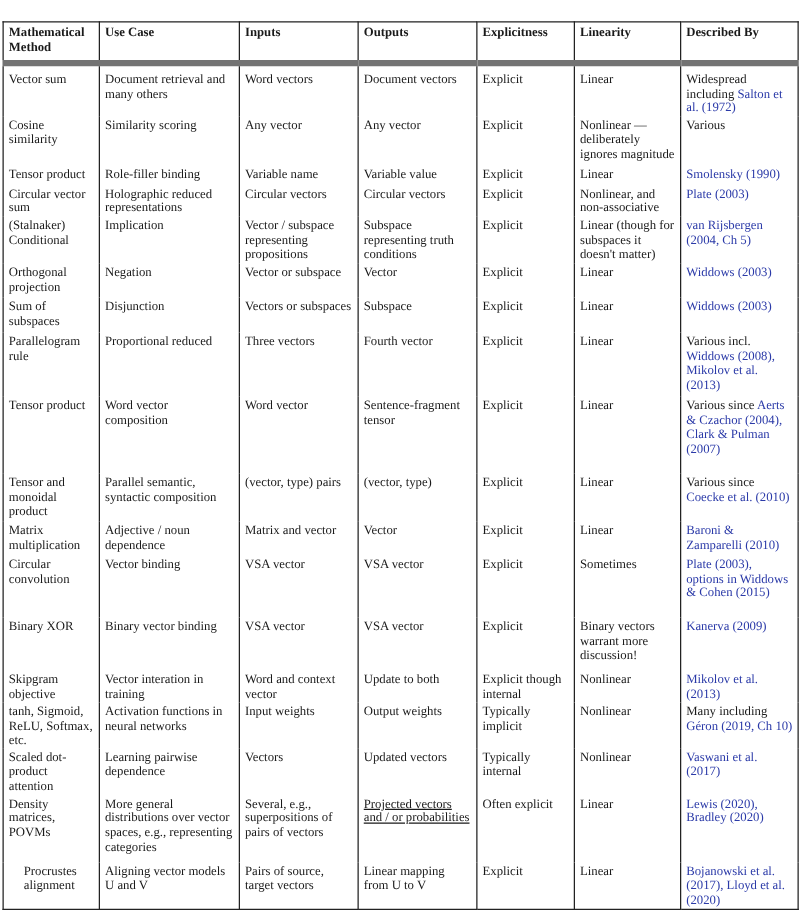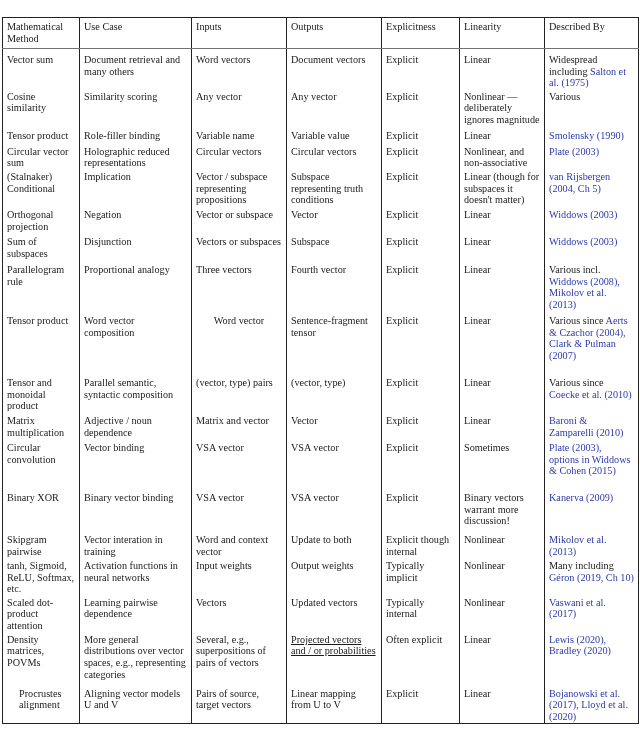--- a/index.html
+++ b/index.html
@@ -4,21 +4,21 @@
   <style>
     html, body { margin: 0; padding: 0; background: #ffffff; }
     body { width: 640px; height: 739px; overflow: hidden; position: relative;
            font-family: "Liberation Serif", "DejaVu Serif", serif; color: #1a1a1a; }
     table { position: absolute; left: 2px; top: 17px; border-collapse: collapse;
             table-layout: fixed; width: 636px; font-size: 10.2px; line-height: 11.6px; }
     col.c1 { width: 77px; } col.c2 { width: 112px; } col.c3 { width: 95px; }
     col.c4 { width: 95px; } col.c5 { width: 78px; } col.c6 { width: 85px; } col.c7 { width: 94px; }
     th, td { border-left: 1px solid #222; border-right: 1px solid #222; vertical-align: top;
              text-align: left; padding: 0 4px; overflow: hidden; }
-    th { font-weight: normal; border-top: 1px solid #222; border-bottom: 1px solid #737373;
+    th { font-weight: bold; border-top: 1px solid #222; border-bottom: 5px solid #737373;
          padding-top: 3px; height: 27px; }
     tbody tr:last-child td { border-bottom: 1px solid #222; }
     .cite { color: #2b3aa8; }
   </style>
 </head>
 <body>
 
 <table>
   <colgroup>
     <col class="c1">
@@ -41,21 +41,21 @@
     </tr>
   </thead>
   <tbody id="tbody">
       <tr style="height: 38px;">
         <td style="padding-top: 5px;">Vector sum</td>
         <td style="padding-top: 5px;">Document retrieval and many others</td>
         <td style="padding-top: 5px;">Word vectors</td>
         <td style="padding-top: 5px;">Document vectors</td>
         <td style="padding-top: 5px;">Explicit</td>
         <td style="padding-top: 5px;">Linear</td>
-        <td style="padding-top: 5px;"><span>Widespread including </span><span class="cite">Salton et al. (1975)</span></td>
+        <td style="padding-top: 5px;"><span>Widespread including </span><span class="cite">Salton et al. (1972)</span></td>
       </tr>
       <tr style="height: 39px;">
         <td style="padding-top: 2px; margin-left: 46px;">Cosine similarity</td>
         <td style="padding-top: 2px;">Similarity scoring</td>
         <td style="padding-top: 2px;">Any vector</td>
         <td style="padding-top: 2px;">Any vector</td>
         <td style="padding-top: 2px;">Explicit</td>
         <td style="padding-top: 2px;">Nonlinear — deliberately ignores magnitude</td>
         <td style="padding-top: 2px;"><span>Various</span><span class="cite"></span></td>
       </tr>
@@ -99,31 +99,31 @@
         <td style="padding-top: 2px;">Sum of subspaces</td>
         <td style="padding-top: 2px;">Disjunction</td>
         <td style="padding-top: 2px;">Vectors or subspaces</td>
         <td style="padding-top: 2px;">Subspace</td>
         <td style="padding-top: 2px;">Explicit</td>
         <td style="padding-top: 2px;">Linear</td>
         <td style="padding-top: 2px;"><span></span><span class="cite">Widdows (2003)</span></td>
       </tr>
       <tr style="height: 51px;">
         <td style="padding-top: 2px;">Parallelogram rule</td>
-        <td style="padding-top: 2px;">Proportional analogy</td>
+        <td style="padding-top: 2px;">Proportional reduced</td>
         <td style="padding-top: 2px;">Three vectors</td>
         <td style="padding-top: 2px;">Fourth vector</td>
         <td style="padding-top: 2px;">Explicit</td>
         <td style="padding-top: 2px;">Linear</td>
         <td style="padding-top: 2px;"><span>Various incl. </span><span class="cite">Widdows (2008), Mikolov et al. (2013)</span></td>
       </tr>
       <tr style="height: 62px;">
         <td style="padding-top: 2px;">Tensor product</td>
         <td style="padding-top: 2px;">Word vector composition</td>
-        <td style="padding-top: 2px; text-align: center;">Word vector</td>
+        <td style="padding-top: 2px;">Word vector</td>
         <td style="padding-top: 2px;">Sentence-fragment tensor</td>
         <td style="padding-top: 2px;">Explicit</td>
         <td style="padding-top: 2px;">Linear</td>
         <td style="padding-top: 2px;"><span>Various since </span><span class="cite">Aerts &amp; Czachor (2004), Clark &amp; Pulman (2007)</span></td>
       </tr>
       <tr style="height: 38px;">
         <td style="padding-top: 2px;">Tensor and monoidal product</td>
         <td style="padding-top: 2px;">Parallel semantic, syntactic composition</td>
         <td style="padding-top: 2px;">(vector, type) pairs</td>
         <td style="padding-top: 2px;">(vector, type)</td>
@@ -152,21 +152,21 @@
       <tr style="height: 42px;">
         <td style="padding-top: 2px;">Binary XOR</td>
         <td style="padding-top: 2px;">Binary vector binding</td>
         <td style="padding-top: 2px;">VSA vector</td>
         <td style="padding-top: 2px;">VSA vector</td>
         <td style="padding-top: 2px;">Explicit</td>
         <td style="padding-top: 2px;">Binary vectors warrant more discussion!</td>
         <td style="padding-top: 2px;"><span></span><span class="cite">Kanerva (2009)</span></td>
       </tr>
       <tr style="height: 26px;">
-        <td style="padding-top: 2px;">Skipgram pairwise</td>
+        <td style="padding-top: 2px;">Skipgram objective</td>
         <td style="padding-top: 2px; margin-left: 39px;">Vector interation in training</td>
         <td style="padding-top: 2px;">Word and context vector</td>
         <td style="padding-top: 2px;">Update to both</td>
         <td style="padding-top: 2px;">Explicit though internal</td>
         <td style="padding-top: 2px;">Nonlinear</td>
         <td style="padding-top: 2px;"><span></span><span class="cite">Mikolov et al. (2013)</span></td>
       </tr>
       <tr style="height: 36px;">
         <td style="padding-top: 2px;">tanh, Sigmoid, ReLU, Softmax, etc.</td>
         <td style="padding-top: 2px;">Activation functions in neural networks</td>

